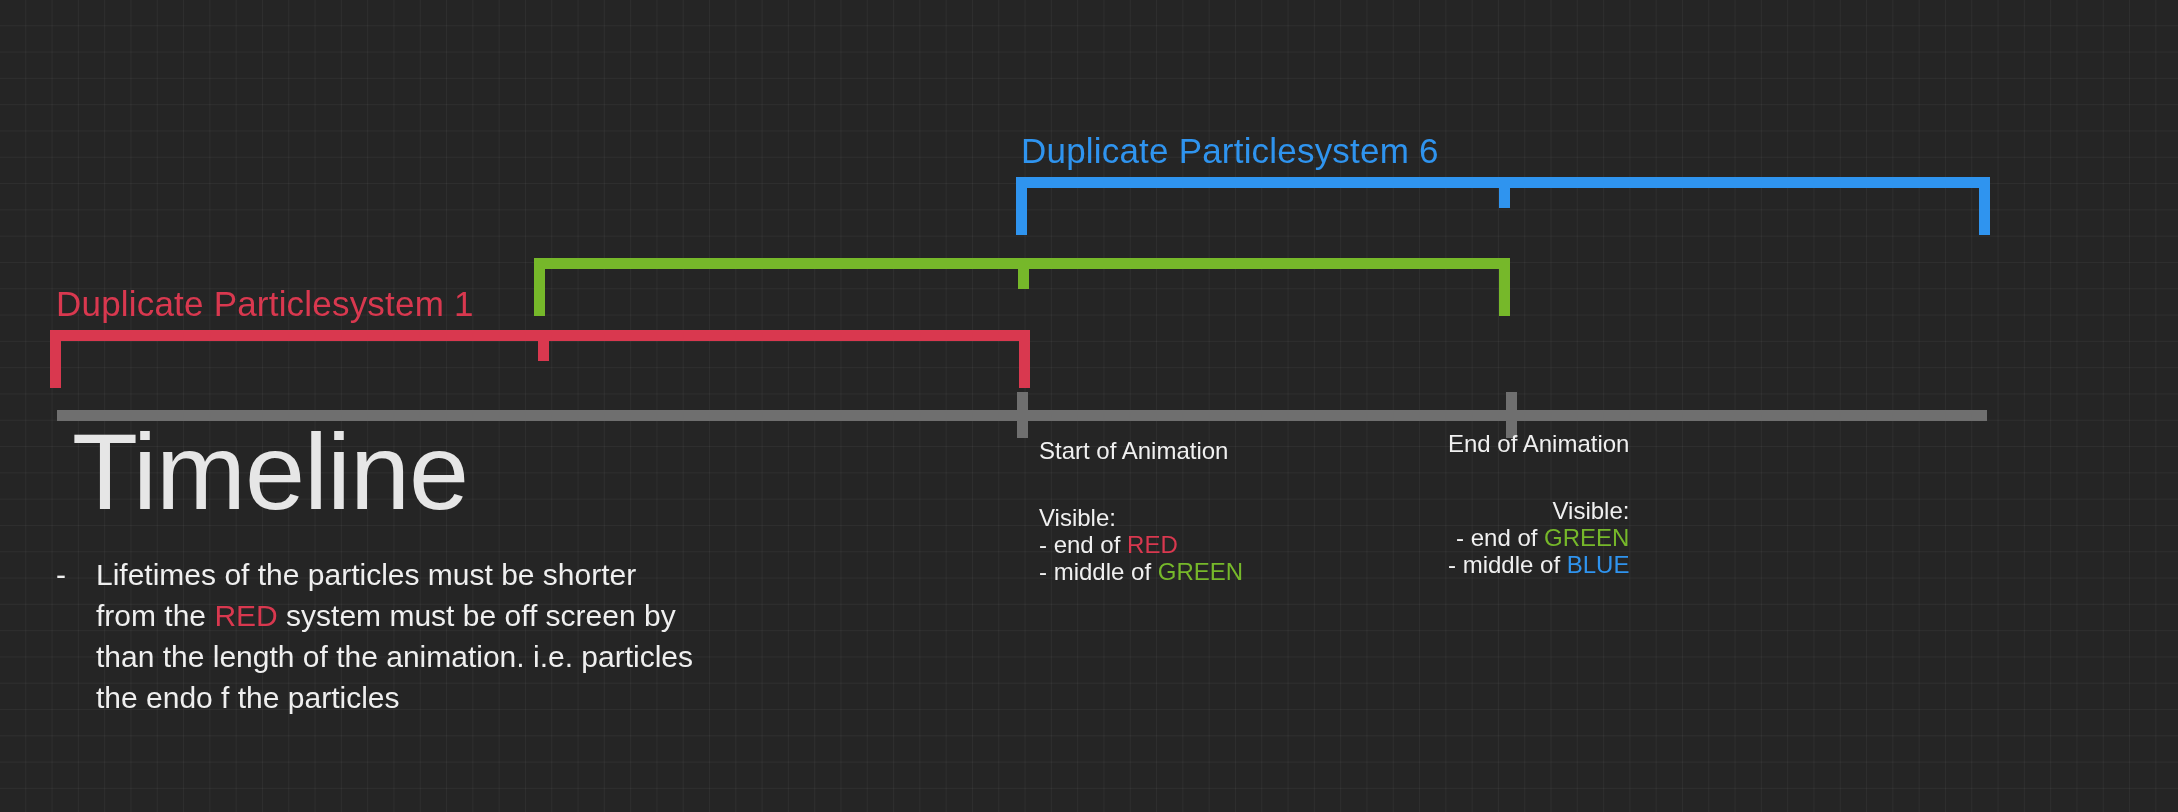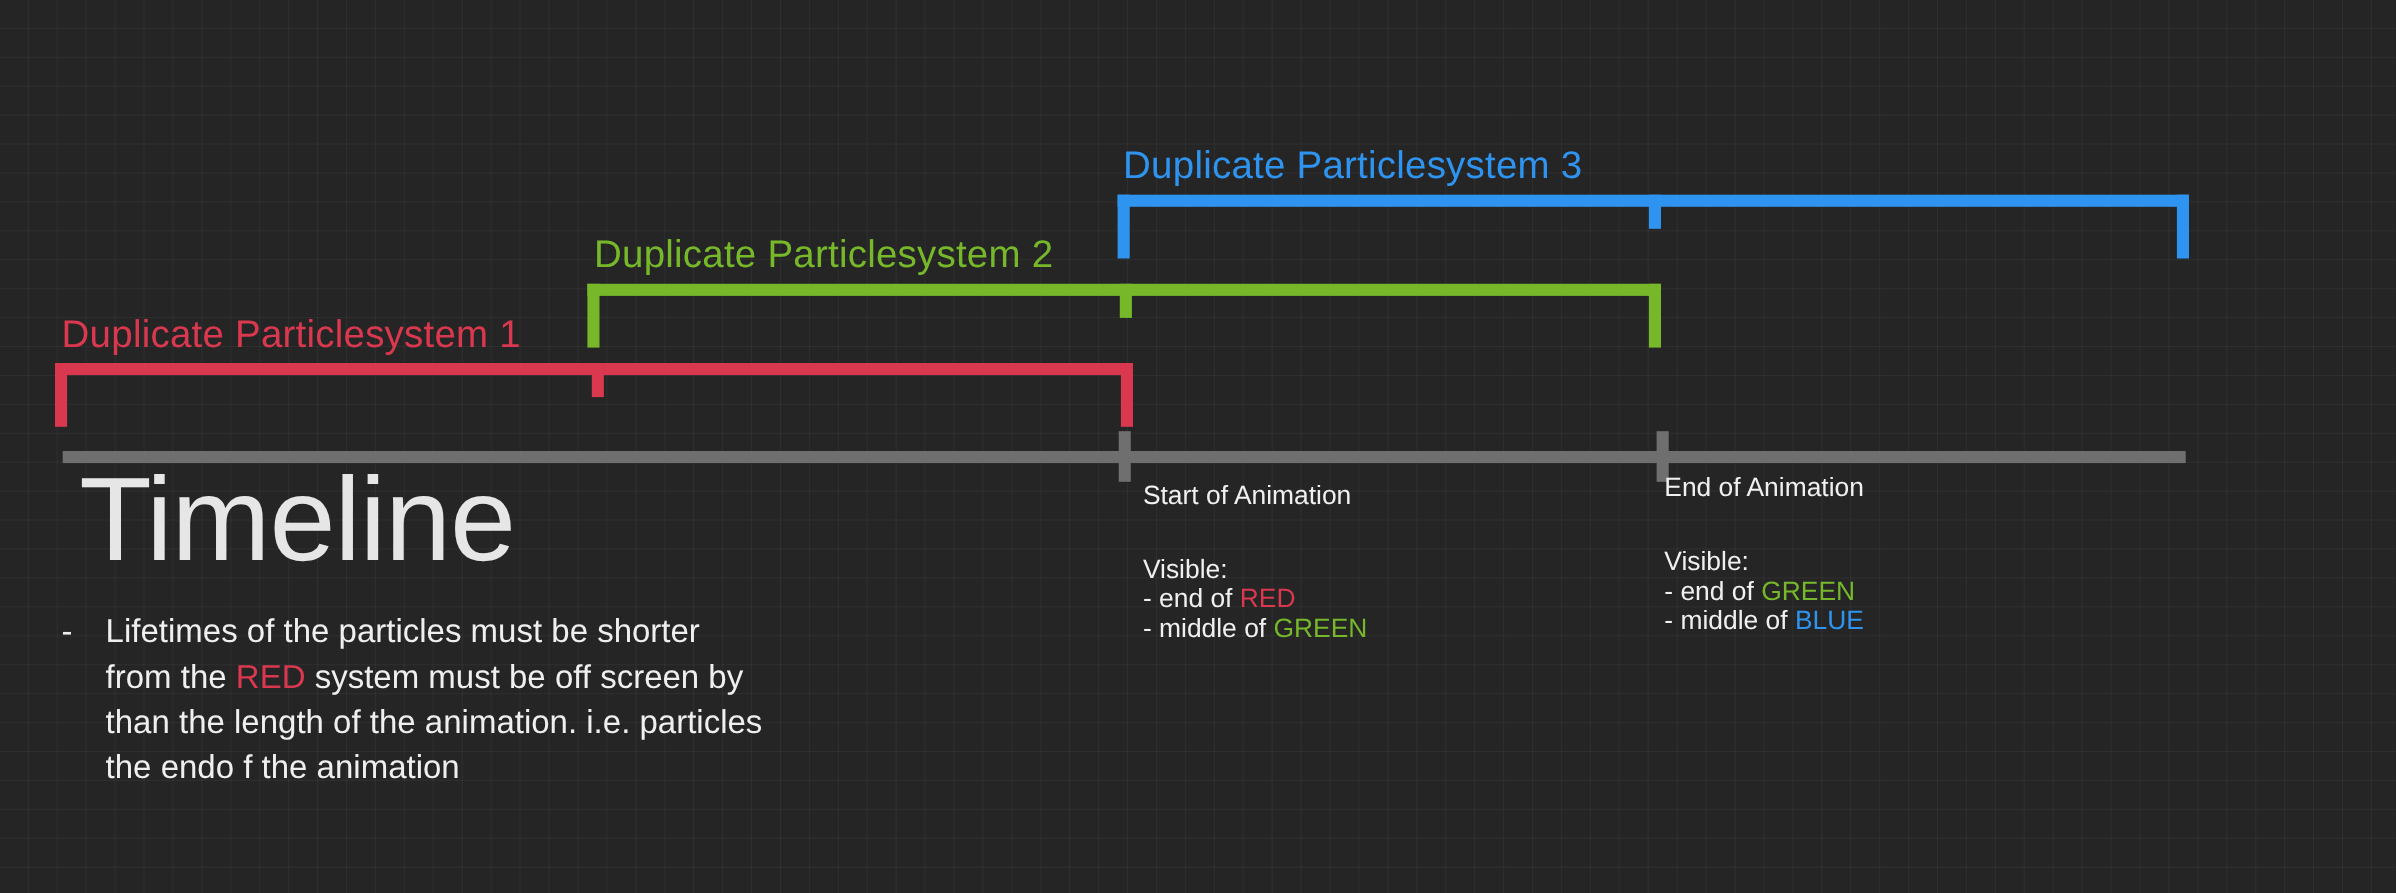--- a/index.html
+++ b/index.html
@@ -115,29 +115,28 @@
 
   .c-red   { color: #d9384f; }
   .c-green { color: #76b82a; }
   .c-blue  { color: #2f94ef; }
 </style>
 </head>
 <body>
 
 <div id="stage" style="width: 2178px; height: 812px; background-color: rgb(37, 37, 37);">
 
-  <div class="bracket-label" id="label-3" style="left: 1021px; top: 131px; color: rgb(47, 148, 239);">Duplicate Particlesystem 3</div>
+  <div class="bracket-label" id="label-3" style="left: 1021px; top: 131px; color: rgb(47, 148, 239);">Duplicate Particlesystem 6</div>
   <div class="bracket" id="bracket-3" style="left: 1016px; top: 177px; width: 974px; color: rgb(47, 148, 239);">
     <div class="top-bar"></div>
     <div class="leg left"></div>
     <div class="leg mid" id="mid-3" style="left: 483px;"></div>
     <div class="leg right"></div>
   </div>
 
-  <div class="bracket-label" id="label-2" style="left: 540px; top: 212px; color: rgb(118, 184, 42);">Duplicate Particlesystem 2</div>
   <div class="bracket" id="bracket-2" style="left: 534px; top: 258px; width: 976px; color: rgb(118, 184, 42);">
     <div class="top-bar"></div>
     <div class="leg left"></div>
     <div class="leg mid" id="mid-2" style="left: 484px;"></div>
     <div class="leg right"></div>
   </div>
 
   <div class="bracket-label" id="label-1" style="left: 56px; top: 284px; color: rgb(217, 56, 79);">Duplicate Particlesystem  1</div>
   <div class="bracket" id="bracket-1" style="left: 50px; top: 330px; width: 980px; color: rgb(217, 56, 79);">
     <div class="top-bar"></div>
@@ -151,36 +150,36 @@
   <div class="axis-tick" id="axis-tick-1" style="left: 1506px; top: 392px; background: rgb(111, 111, 111);"></div>
 
   <div id="page-title">Timeline</div>
 
   <div id="note-block">
     <span class="dash">-</span>
     <div class="note-lines" id="note-lines">
         <div>Lifetimes of the particles must be shorter</div>
         <div><span>from the </span><span style="color: rgb(217, 56, 79);">RED</span><span> system must be off screen by</span></div>
         <div>than the length of the animation. i.e. particles</div>
-        <div>the endo f the animation</div>
+        <div>the endo f the particles</div>
       </div>
   </div>
 
   <div class="annotation" id="annotation-0" style="left: 1039px; top: 437px;">
     <span class="ann-title">Start of Animation</span>
     <span class="ann-sub">Visible:</span>
     <span class="ann-item">
       <span>- end of </span><span class="c-red">RED</span>
     </span>
     <span class="ann-item">
       <span>- middle of </span><span class="c-green">GREEN</span>
     </span>
   </div>
 
-  <div class="annotation" id="annotation-1" style="left: 1513px; top: 430px;">
+  <div class="annotation" id="annotation-1" style="left: 1448px; top: 430px; text-align: right;">
     <span class="ann-title">End of Animation</span>
     <span class="ann-sub">Visible:</span>
     <span class="ann-item">
       <span>- end of </span><span class="c-green">GREEN</span>
     </span>
     <span class="ann-item">
       <span>- middle of </span><span class="c-blue">BLUE</span>
     </span>
   </div>
 

